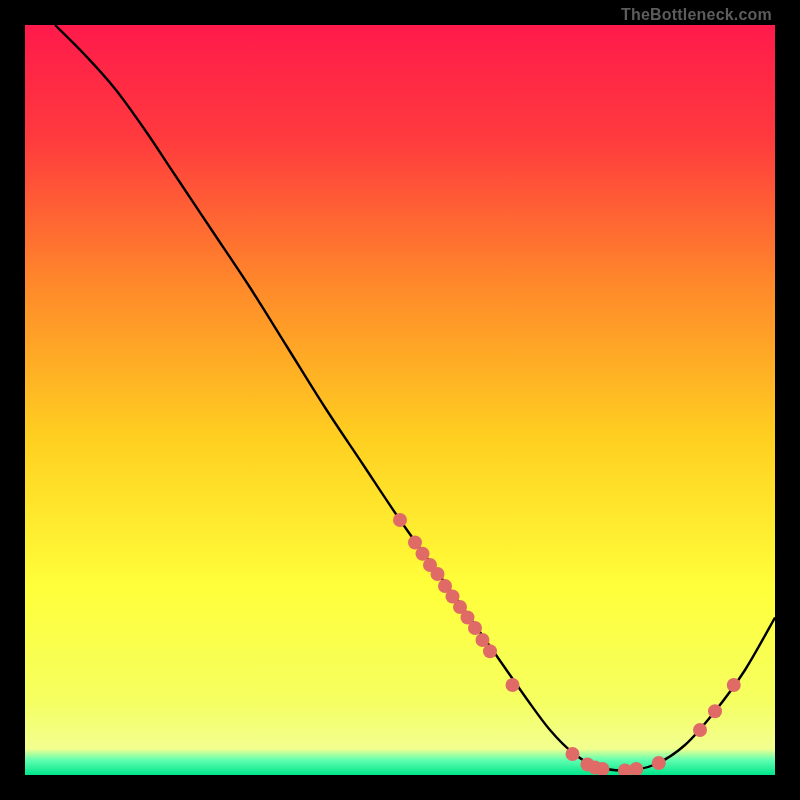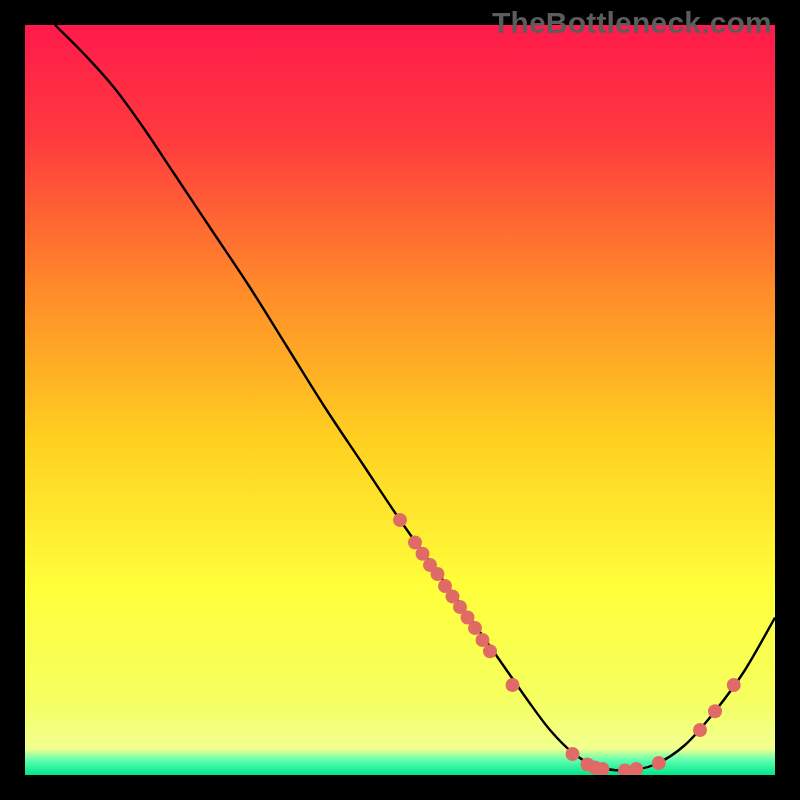--- a/index.html
+++ b/index.html
@@ -24,21 +24,21 @@
     left: 0;
     top: 0;
     width: 750px;
     height: 750px;
   }
   .attribution {
     position: absolute;
     top: 6px;
     right: 28px;
     color: #5c5c5c;
-    font-size: 30px;
+    font-size: 16px;
     font-weight: 600;
     letter-spacing: 0.2px;
     z-index: 10;
   }
   svg { display: block; }
 </style>
 </head>
 <body>
 
 <div class="attribution">TheBottleneck.com</div>

